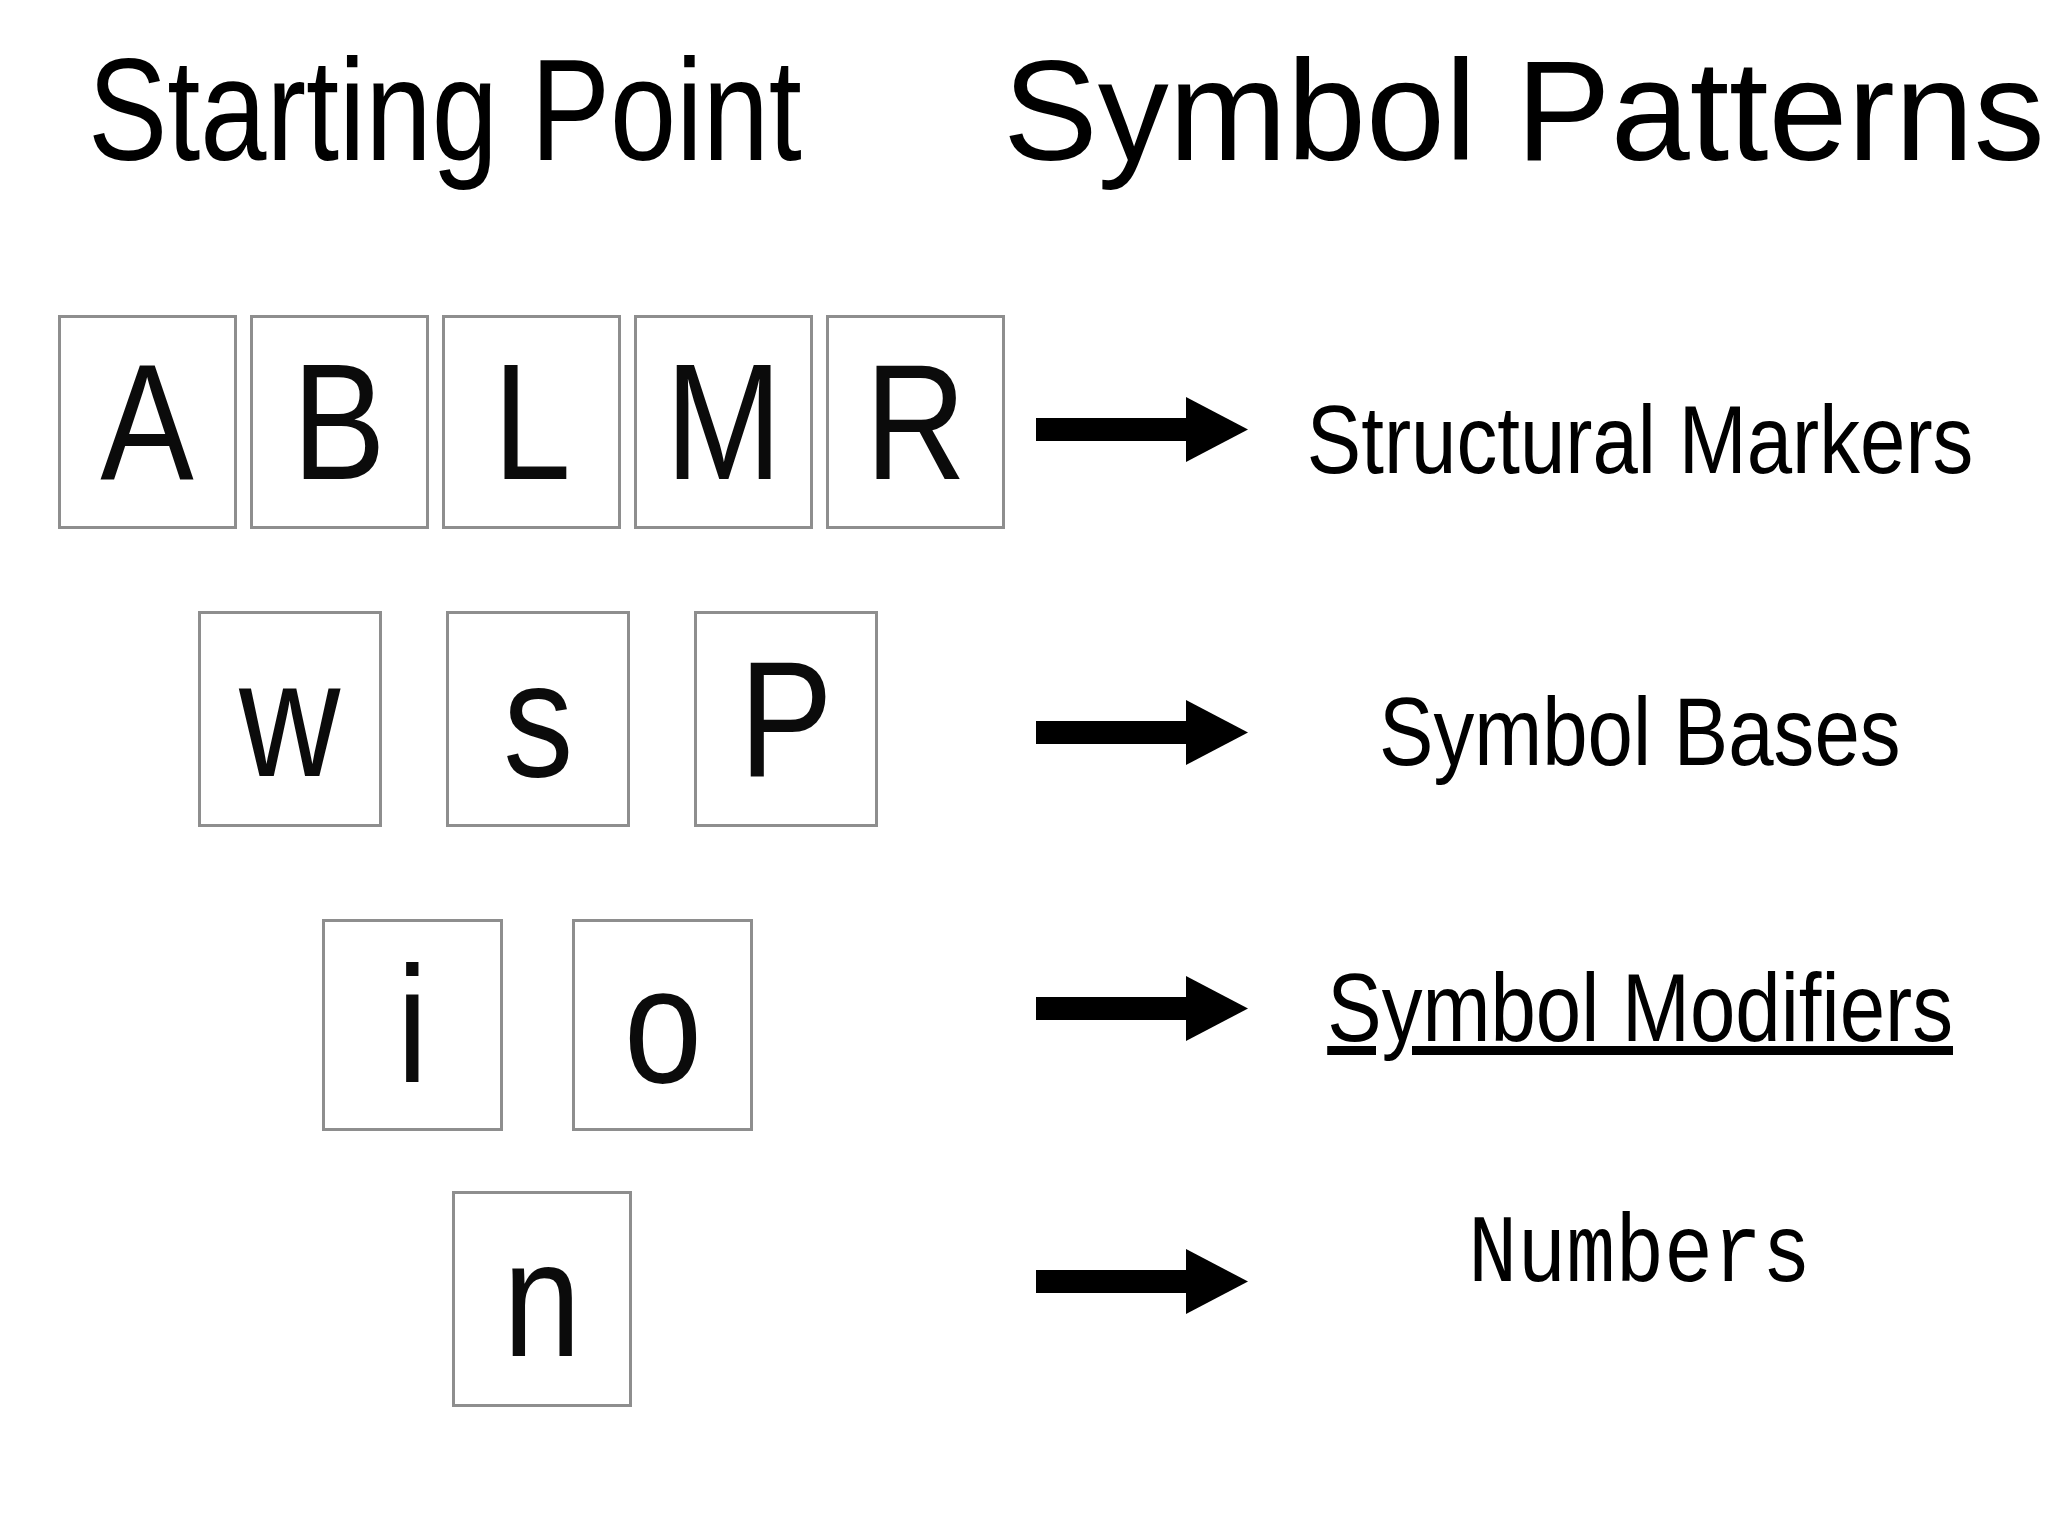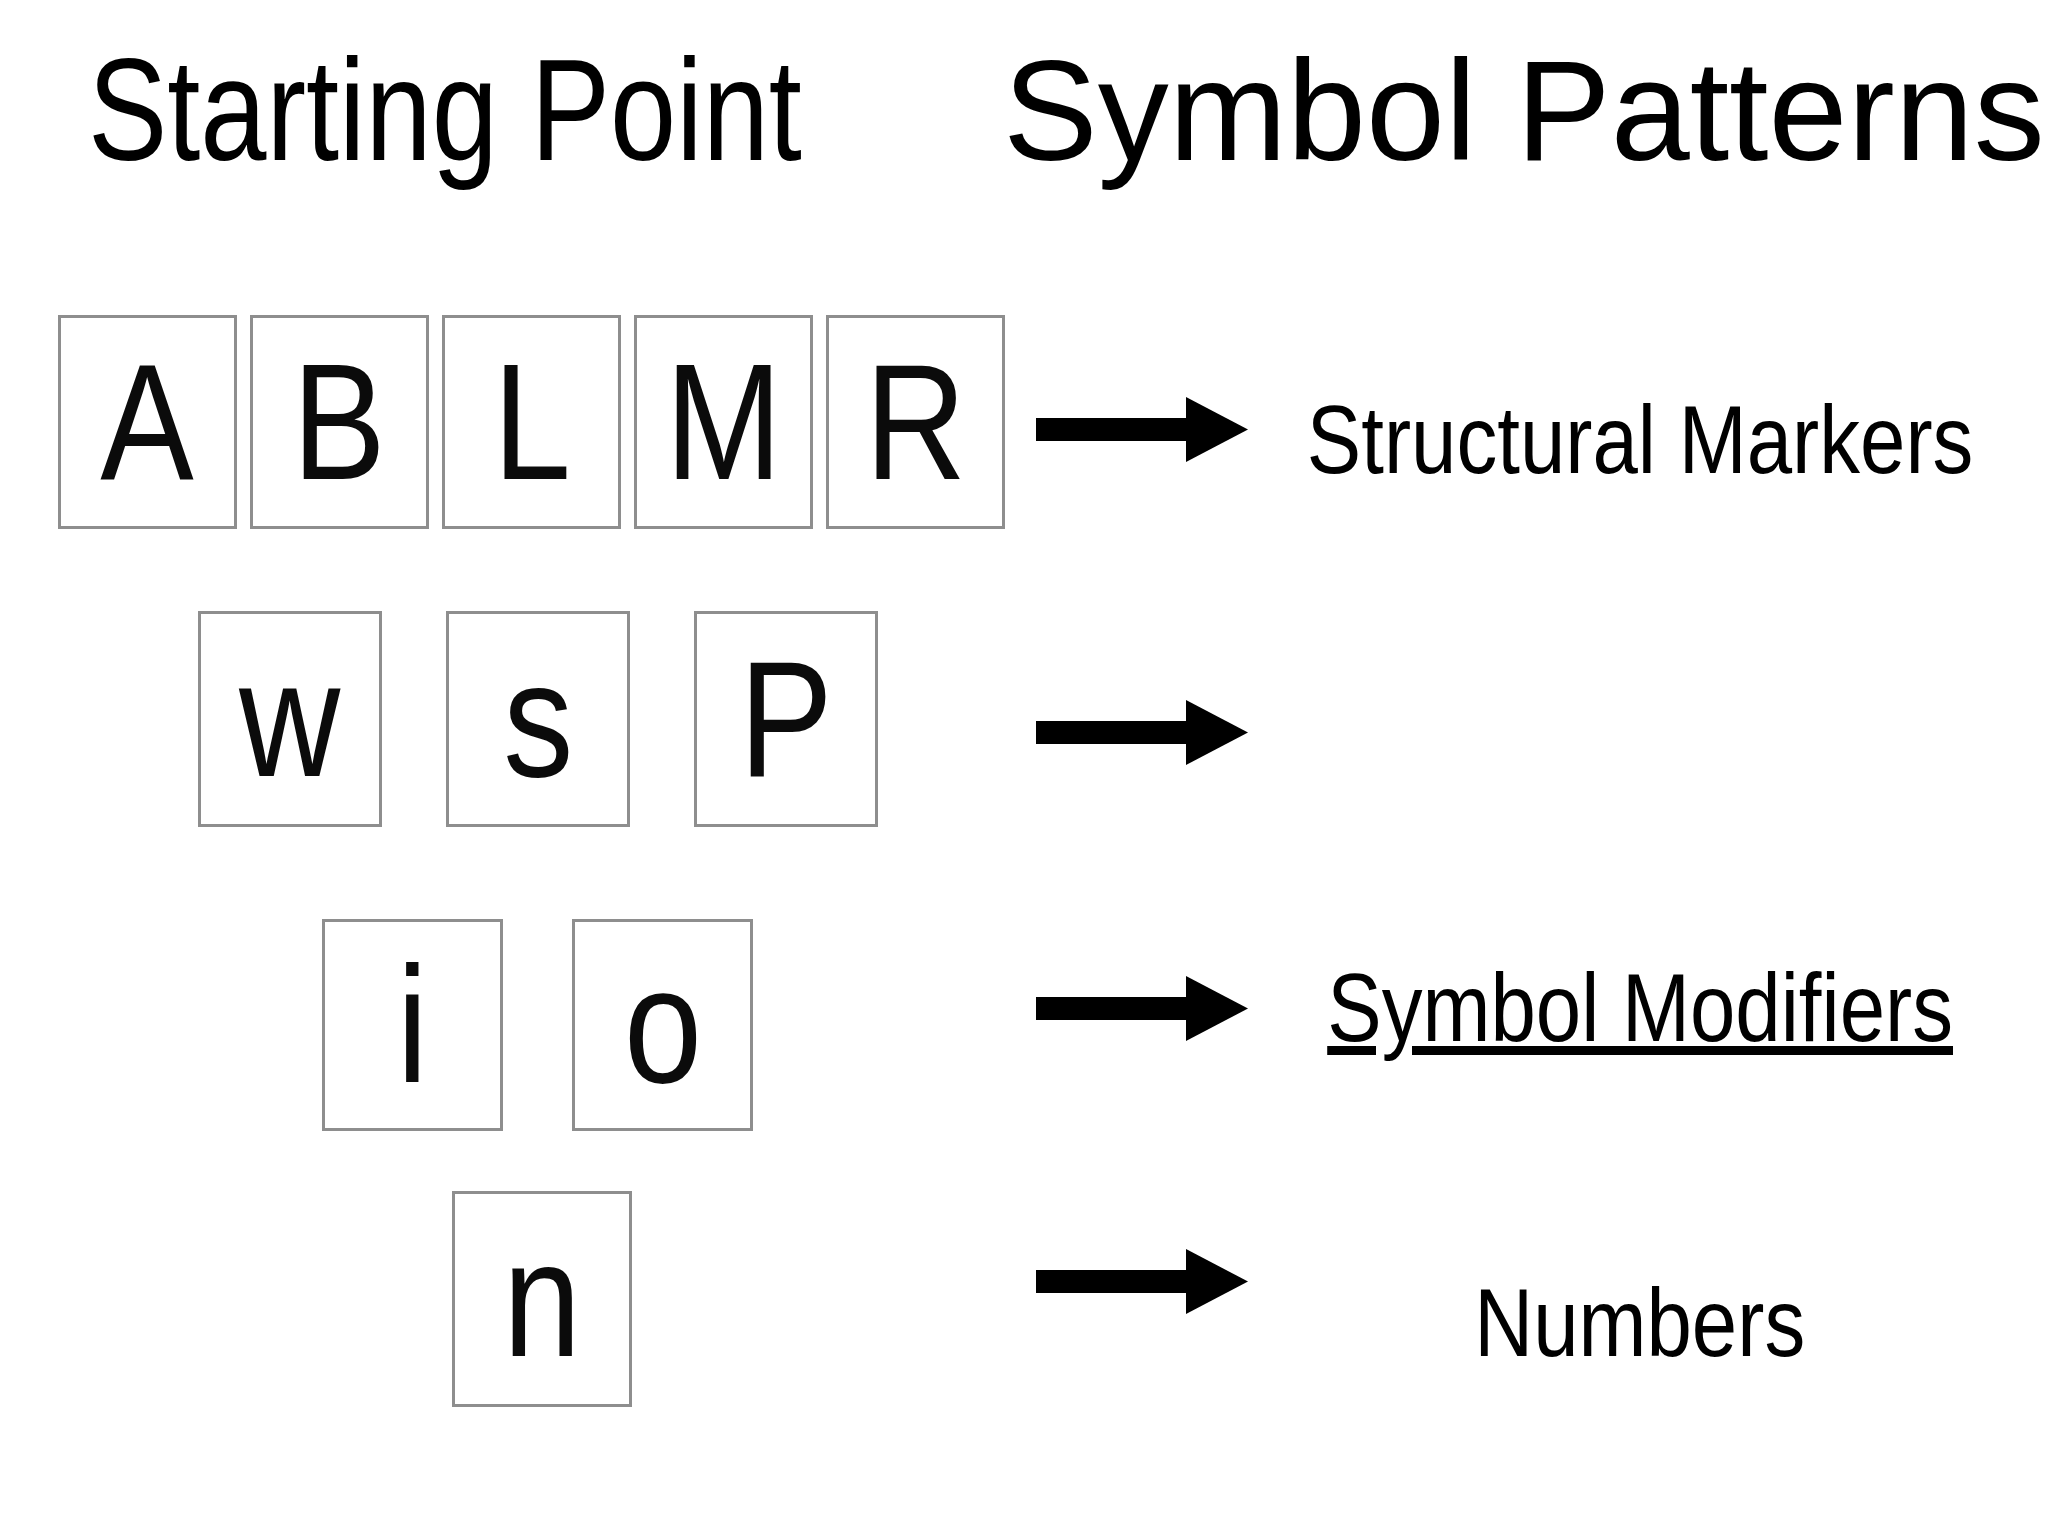--- a/index.html
+++ b/index.html
@@ -98,21 +98,21 @@
     white-space: nowrap;
   }
   .cat-label .squeeze {
     display: inline-block;
     transform: scaleX(0.85);
     transform-origin: center;
   }
   .label-1 { top: 380px; }
   .label-2 { top: 672px; }
   .label-3 { top: 948px; text-decoration: underline; }
-  .label-4 { top: 1263px; }
+  .label-4 { top: 1196px; font-family: Liberation Mono, monospace; }
 </style>
 </head>
 <body>
 
 <div id="canvas">
 
   <div class="title title-left">
     <span class="squeeze">Starting Point</span>
   </div>
   <div class="title title-right">
@@ -185,20 +185,23 @@
   <div class="arrow arrow-4">
     <svg viewBox="0 0 212 70" xmlns="http://www.w3.org/2000/svg" aria-hidden="true">
       <rect x="0" y="24" width="152" height="23" fill="#000000"></rect>
       <polygon points="150,3 212,35.5 150,68" fill="#000000"></polygon>
     </svg>
   </div>
 
   <div class="cat-label label-1">
     <span class="squeeze">Structural Markers</span>
   </div>
+  <div class="cat-label label-2">
+    <span class="squeeze">Symbol Bases</span>
+  </div>
   <div class="cat-label label-3">
     <span class="squeeze">Symbol Modifiers</span>
   </div>
   <div class="cat-label label-4">
     <span class="squeeze">Numbers</span>
   </div>
 
 </div>
 
 </body></html>

